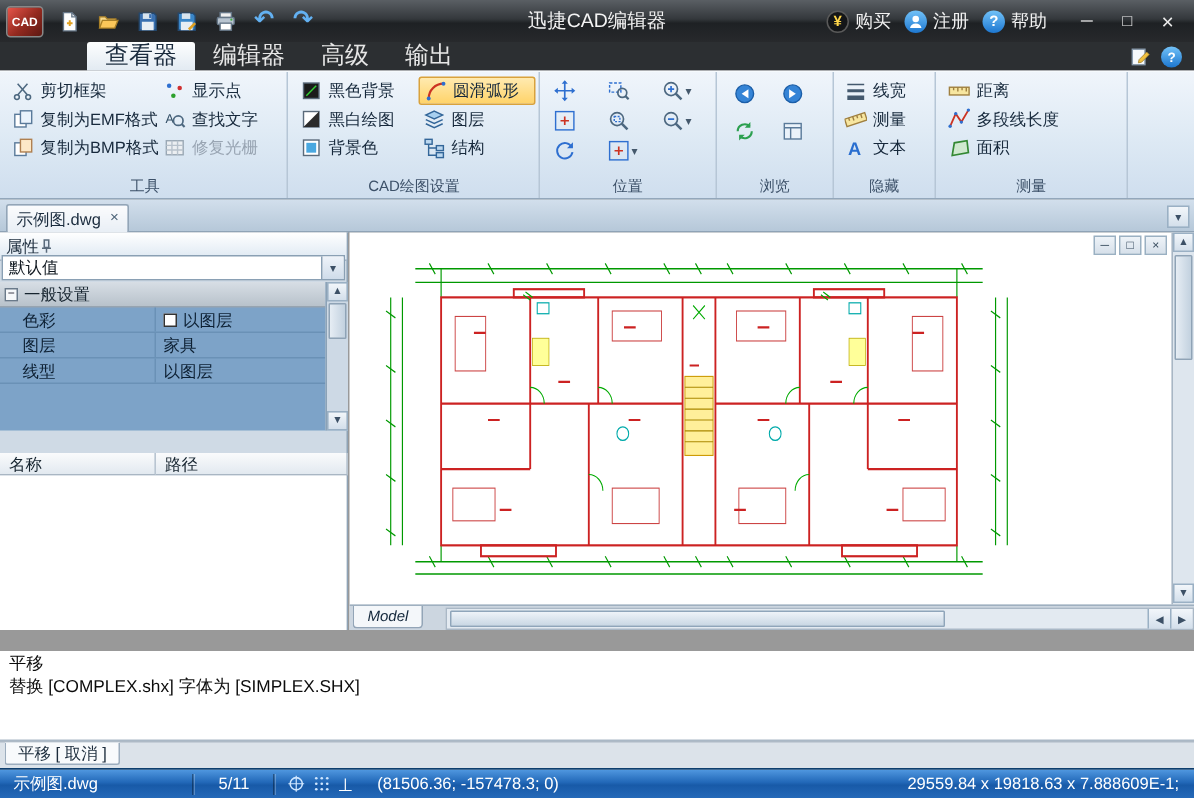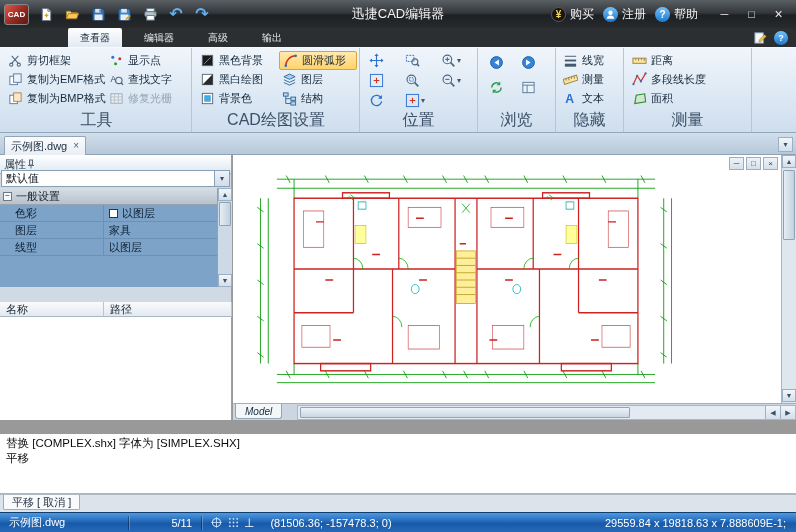--- a/index.html
+++ b/index.html
@@ -17,27 +17,27 @@
 .tb-right{margin-left:auto;display:flex;align-items:center;gap:9px;}
 .tb-act{display:flex;align-items:center;gap:4px;font-size:12px;color:#f2f2f2;}
 .circ{width:15px;height:15px;border-radius:50%;display:flex;align-items:center;justify-content:center;font-size:10px;font-weight:bold;flex:none;}
 .circ.yen{background:#141618;border:1px solid #5a5a5a;color:#ffd64a;}
 .circ.blue{background:linear-gradient(#72c2f8,#1d77d0);color:#fff;}
 .winbtns{display:flex;margin-left:4px;}
 .wbtn{width:27px;height:20px;display:flex;align-items:center;justify-content:center;color:#eaeaea;font-size:11px;}
 
 #menubar{position:absolute;left:0;top:28px;width:796px;height:19px;background:#2c2f32;display:flex;align-items:stretch;}
 .file-btn{margin-left:6px;padding:0 14px;background:linear-gradient(#6db3f6,#2b76cc 50%,#1f63b8);border-radius:3px;color:#fff;display:flex;align-items:center;font-size:12px;margin-top:41px;}
-.mtab{padding:0 12px;display:flex;align-items:center;color:#e6e6e6;font-size:10px;margin-left:10px;}
+.mtab{padding:0 12px;display:flex;align-items:center;color:#e6e6e6;font-size:16px;}
 .mtab.active{background:linear-gradient(#fdfefe,#e2eaf2);color:#1b2c3e;border-radius:2px 2px 0 0;}
 .menu-right{margin-left:auto;margin-right:8px;display:flex;align-items:center;gap:6px;}
 
 #ribbon{position:absolute;left:0;top:47px;width:796px;height:86px;background:linear-gradient(#f0f5fb,#dde9f4 55%,#cfdeee);border-top:1px solid #f6fafd;border-bottom:1px solid #93a7bb;}
 .rg{position:absolute;top:0;height:84px;border-right:1px solid #b6c6d6;}
-.rg-label{position:absolute;left:0;bottom:1px;width:100%;text-align:center;font-size:16px;color:#3c5068;white-space:nowrap;}
+.rg-label{position:absolute;left:0;bottom:1px;width:100%;text-align:center;font-size:10px;color:#3c5068;white-space:nowrap;}
 .rcol{position:absolute;top:0;}
 .rbtn{display:flex;align-items:center;gap:4px;height:19px;padding:0 3px;font-size:11px;color:#17293c;white-space:nowrap;}
 .rbtn.disabled{color:#99a5b3;}
 .rbtn.hl{background:linear-gradient(#ffeab0,#ffd369);border:1px solid #d9a23c;border-radius:2px;height:19px;}
 .ibtn{position:absolute;display:flex;align-items:center;height:19px;padding:1px;gap:1px;}
 .dd{font-size:8px;color:#44586c;line-height:1;}
 
 #docstrip{position:absolute;left:0;top:133px;width:796px;height:22px;background:linear-gradient(#d2dfec,#b6c8d9);border-bottom:1px solid #8fa3b6;}
 .dtab{position:absolute;left:4px;top:3px;height:19px;display:flex;align-items:center;gap:6px;padding:0 6px;background:linear-gradient(#fbfcfd,#e8eef5);border:1px solid #93a5b7;border-bottom:none;border-radius:2px 2px 0 0;font-size:11px;color:#1b2c3e;}
 .dtab-x{font-size:10px;color:#4d6478;line-height:1;}
@@ -746,31 +746,31 @@
             </div>
           <div class="harrow" style="right:0">
               <span>▶</span>
             </div>
         </div>
       </div>
     </div>
   </div>
 
   <div id="cmdbody">
+    <div>平移</div>
     <div>替换 [COMPLEX.shx] 字体为 [SIMPLEX.SHX]</div>
-    <div>平移</div>
   </div>
   <div id="bottomstrip">
     <div class="btab">平移 [ 取消 ]</div>
   </div>
 
   <div id="statusbar">
     <div class="scell" style="width:128px">示例图.dwg</div>
     <div class="ssep"></div>
-    <div class="scell" style="width:71px;text-align:right">5/11</div>
+    <div class="scell" style="width:52px;text-align:center">5/11</div>
     <div class="ssep"></div>
     <div class="sicons">
       <svg width="13" height="13" viewBox="0 0 16 16">
           <use href="#i-snap"></use>
         </svg>
       <svg width="13" height="13" viewBox="0 0 16 16">
           <use href="#i-grid"></use>
         </svg>
       <span style="font-size:12px">⊥</span>
     </div>

